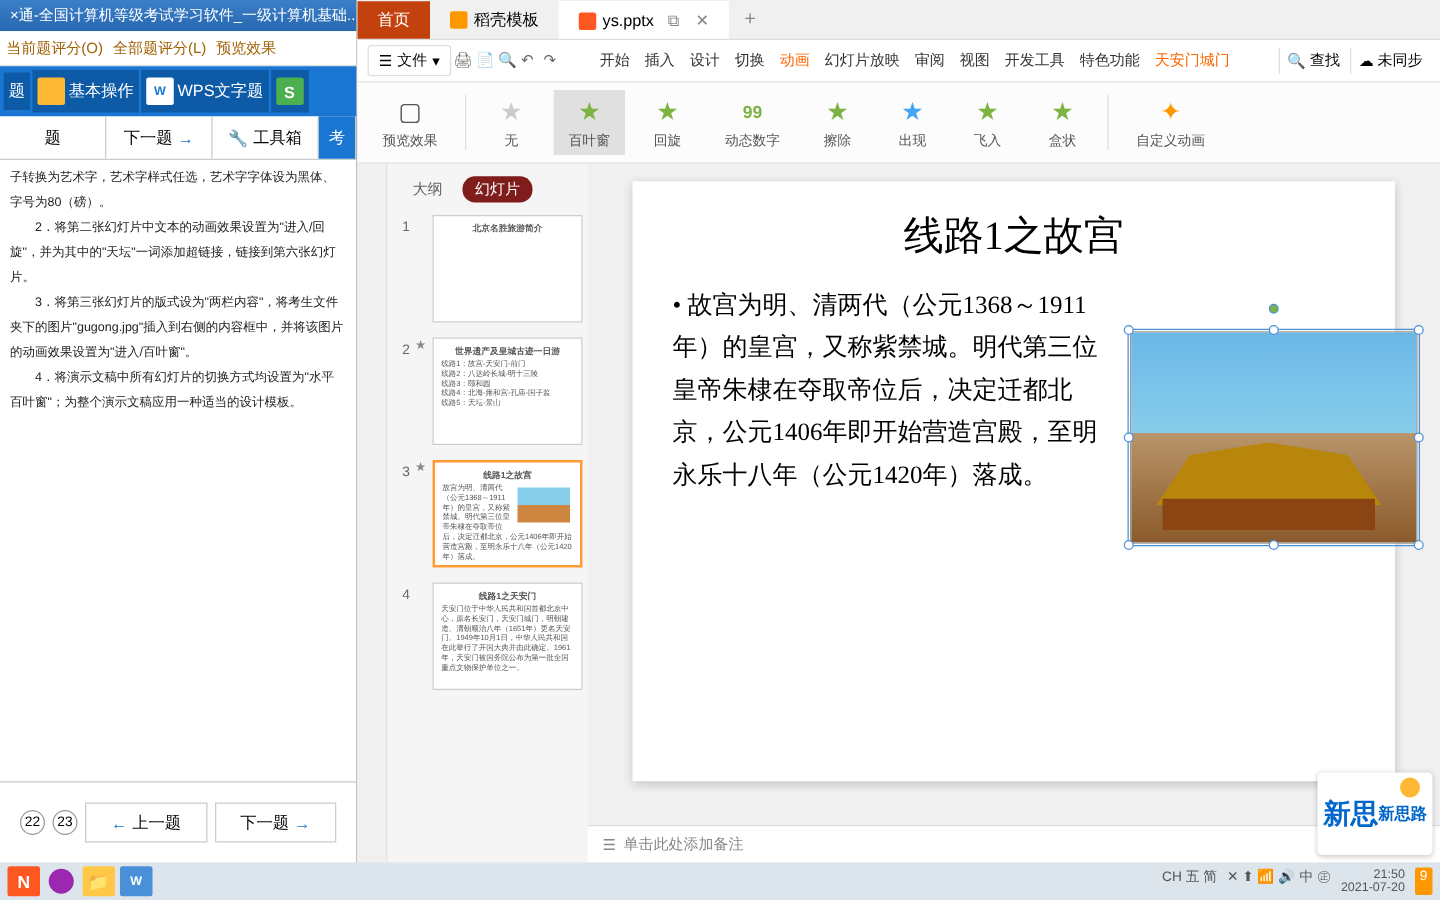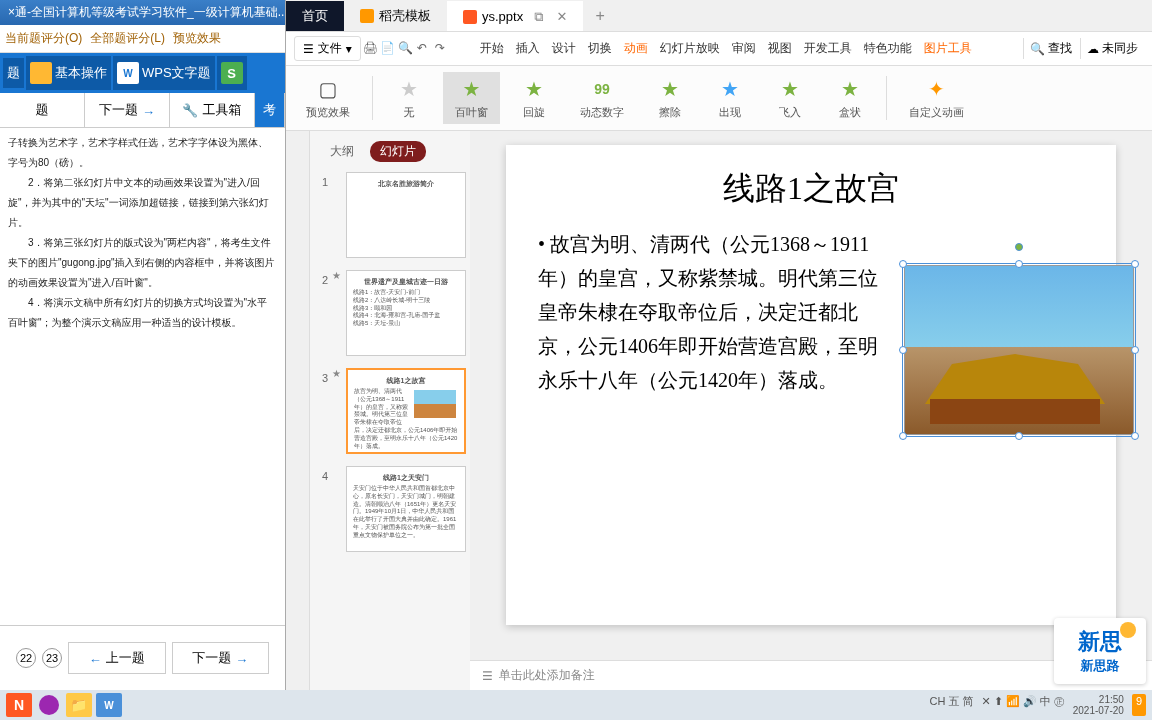--- a/index.html
+++ b/index.html
@@ -18,21 +18,21 @@
 .arrow-l{color:#1976d2;font-weight:bold}
 .arrow-r{color:#1976d2;font-weight:bold}
 .wrench{color:#1976d2}
 .left-content{flex:1;padding:5px 8px;font-size:10px;line-height:2;overflow:hidden;color:#222}
 .left-nav{display:flex;align-items:center;padding:16px;gap:6px;border-top:1px solid #ccc}
 .pg{width:20px;height:20px;border:1px solid #999;border-radius:50%;font-size:11px;display:flex;align-items:center;justify-content:center}
 .nav-btn{flex:1;padding:6px;font-size:13px;border:1px solid #ccc;background:#fff;display:flex;align-items:center;justify-content:center;gap:4px}
 .right-app{flex:1;background:#fff;display:flex;flex-direction:column}
 .wps-tabs{background:#f0f0f0;display:flex;align-items:center;height:32px;border-bottom:1px solid #ddd}
 .wps-tab{padding:6px 16px;font-size:13px;display:flex;align-items:center;gap:5px}
-.wps-tab.home{background:#0f172a;color:#fff}
+.wps-tab.home{background:#c2410c;color:#fff}
 .wps-tab.doc{background:#fff;border-top:2px solid #fff}
 .wps-tab .ico{width:14px;height:14px;background:#ff9800;border-radius:2px}
 .wps-tab .ico.ppt{background:#ff5722}
 .tab-close{color:#888;margin-left:8px;cursor:pointer}
 .tab-dup{color:#888;margin-left:6px}
 .tab-add{padding:6px 12px;color:#888;font-size:16px}
 .wps-menubar{background:#fff;display:flex;align-items:center;padding:4px 8px;gap:2px;border-bottom:1px solid #ddd;font-size:12px}
 .menu-file{display:flex;align-items:center;gap:4px;padding:3px 8px;border:1px solid #ddd;border-radius:3px}
 .qat-ico{width:16px;height:16px;display:inline-block;color:#666}
 .menu-sep{flex:1}
@@ -73,21 +73,21 @@
 .slide-img{width:230px;height:170px;background:linear-gradient(180deg,#6bb6e8 0%,#87ceeb 48%,#b8956a 48%,#8b5a2b 100%);border:1px solid #999;position:relative;overflow:hidden}
 .palace-roof{position:absolute;bottom:30px;left:20px;width:180px;height:50px;background:#b8860b;clip-path:polygon(0 100%,15% 20%,50% 0,85% 20%,100% 100%)}
 .palace-base{position:absolute;bottom:10px;left:25px;width:170px;height:25px;background:#8b4513}
 .handle{position:absolute;width:8px;height:8px;background:#fff;border:1px solid #4a90d9;border-radius:50%}
 .h-tl{top:-5px;left:-5px}.h-tr{top:-5px;right:-5px}.h-bl{bottom:-5px;left:-5px}.h-br{bottom:-5px;right:-5px}
 .h-t{top:-5px;left:50%;margin-left:-4px}.h-b{bottom:-5px;left:50%;margin-left:-4px}
 .h-l{top:50%;left:-5px;margin-top:-4px}.h-r{top:50%;right:-5px;margin-top:-4px}
 .rot{top:-22px;left:50%;margin-left:-4px;background:#7cb342}
 .sel-border{position:absolute;inset:-2px;border:1px solid #4a90d9;pointer-events:none}
 .notes{padding:6px 12px;font-size:12px;color:#888;border-top:1px solid #ddd;background:#fff;display:flex;align-items:center;gap:6px}
-.logo-bot{position:absolute;right:6px;bottom:36px;width:92px;height:66px;background:#fff;border-radius:4px;display:flex;flex-direction:column;align-items:center;justify-content:center;font-size:22px;font-weight:bold;box-shadow:0 1px 4px rgba(0,0,0,0.2)}
+.logo-bot{position:absolute;right:6px;bottom:36px;width:92px;height:66px;background:#fff;border-radius:4px;display:flex;flex-direction:row;align-items:center;justify-content:center;font-size:22px;font-weight:bold;box-shadow:0 1px 4px rgba(0,0,0,0.2)}
 .logo-top{color:#0066cc}
 .logo-sub{font-size:13px;color:#0066cc}
 .sun{width:16px;height:16px;background:#ffb833;border-radius:50%;position:absolute;top:4px;right:10px}
 .taskbar{position:absolute;bottom:0;left:0;right:0;height:30px;background:#dde5ec;display:flex;align-items:center;padding:0 6px;gap:4px}
 .tb-ico{width:26px;height:24px;display:flex;align-items:center;justify-content:center;font-size:14px;border-radius:2px}
 .tb-ico.n{background:#ff5722;color:#fff;font-weight:bold}
 .tb-ico.c{background:#9c27b0;border-radius:50%;width:20px;height:20px}
 .tb-ico.f{background:#ffc947}
 .tb-ico.w{background:#4a90d9;color:#fff;font-size:10px;font-weight:bold}
 .tb-sep{flex:1}
@@ -183,21 +183,21 @@
       <span class="menu-item">开始</span>
       <span class="menu-item">插入</span>
       <span class="menu-item">设计</span>
       <span class="menu-item">切换</span>
       <span class="menu-item active">动画</span>
       <span class="menu-item">幻灯片放映</span>
       <span class="menu-item">审阅</span>
       <span class="menu-item">视图</span>
       <span class="menu-item">开发工具</span>
       <span class="menu-item">特色功能</span>
-      <span class="menu-item pic">图片工具</span>
+      <span class="menu-item pic">天安门城门</span>
       <span class="menu-sep"></span>
       <span class="search-bar">🔍 <span>查找</span></span>
       <span class="search-bar">☁ <span>未同步</span></span>
     </div>
     <div class="wps-ribbon">
       <div class="rib-btn">
           <span class="rib-ico">▢</span>
           <span>预览效果</span>
         </div>
       <div class="rib-sep"></div>

